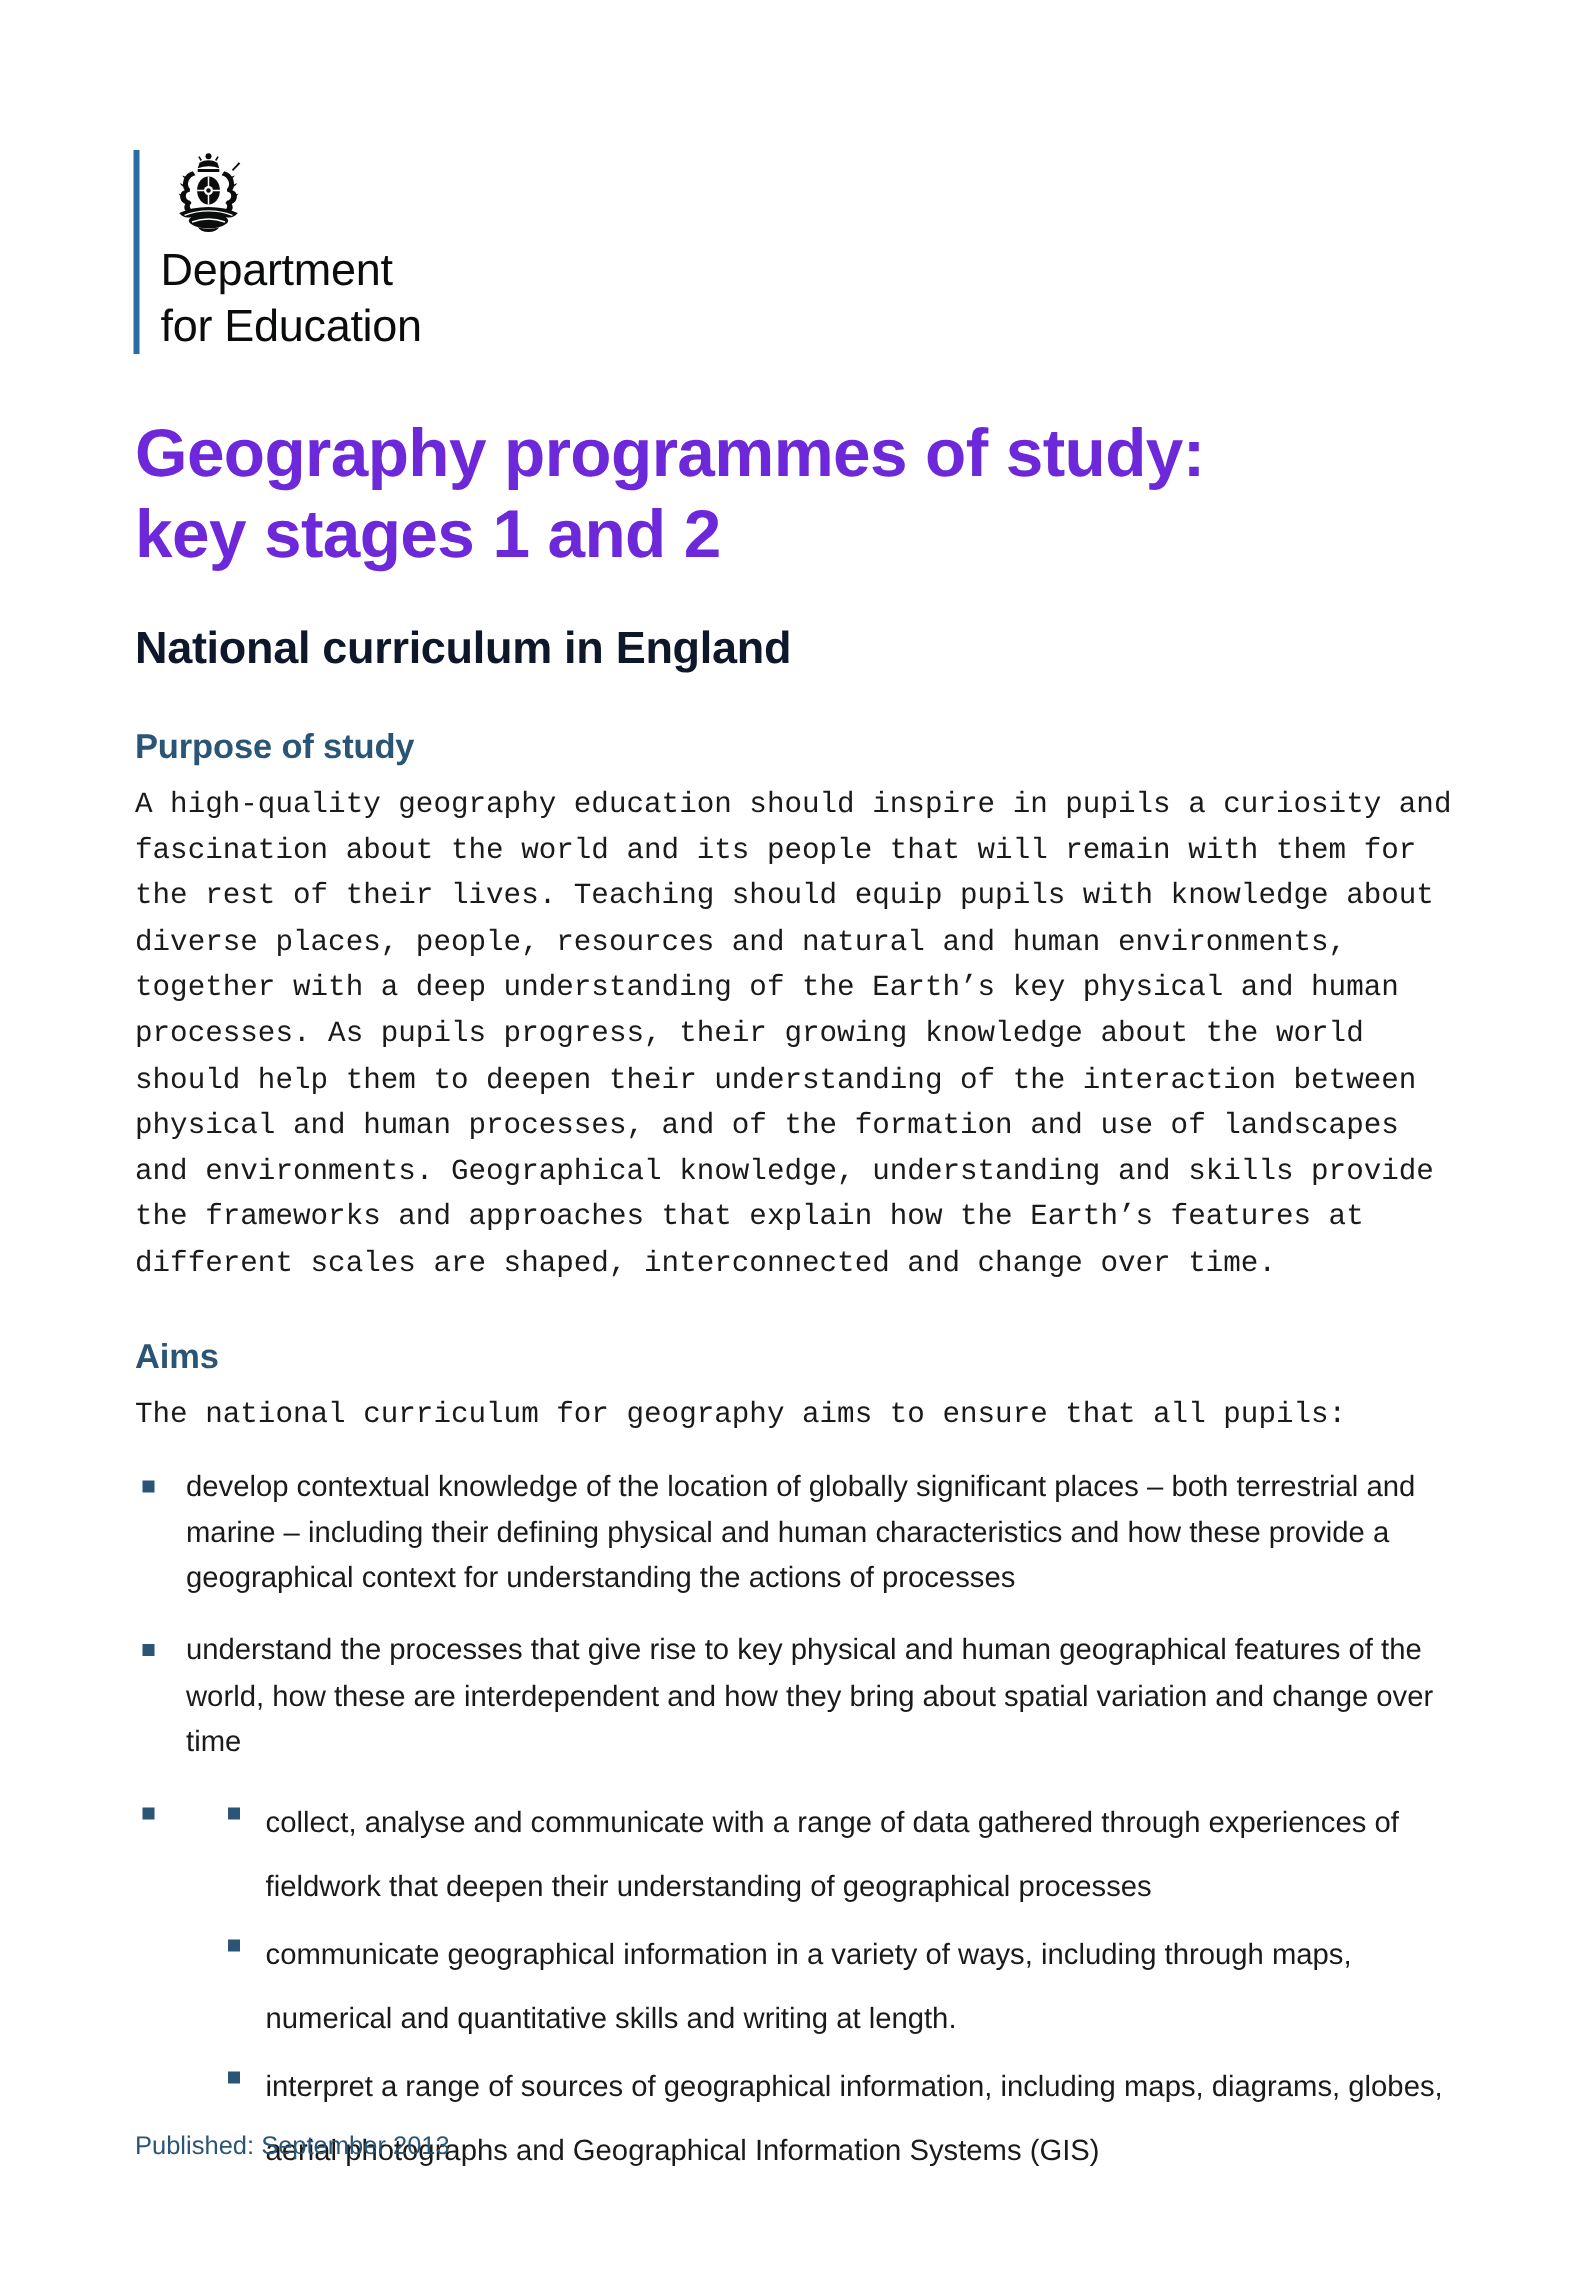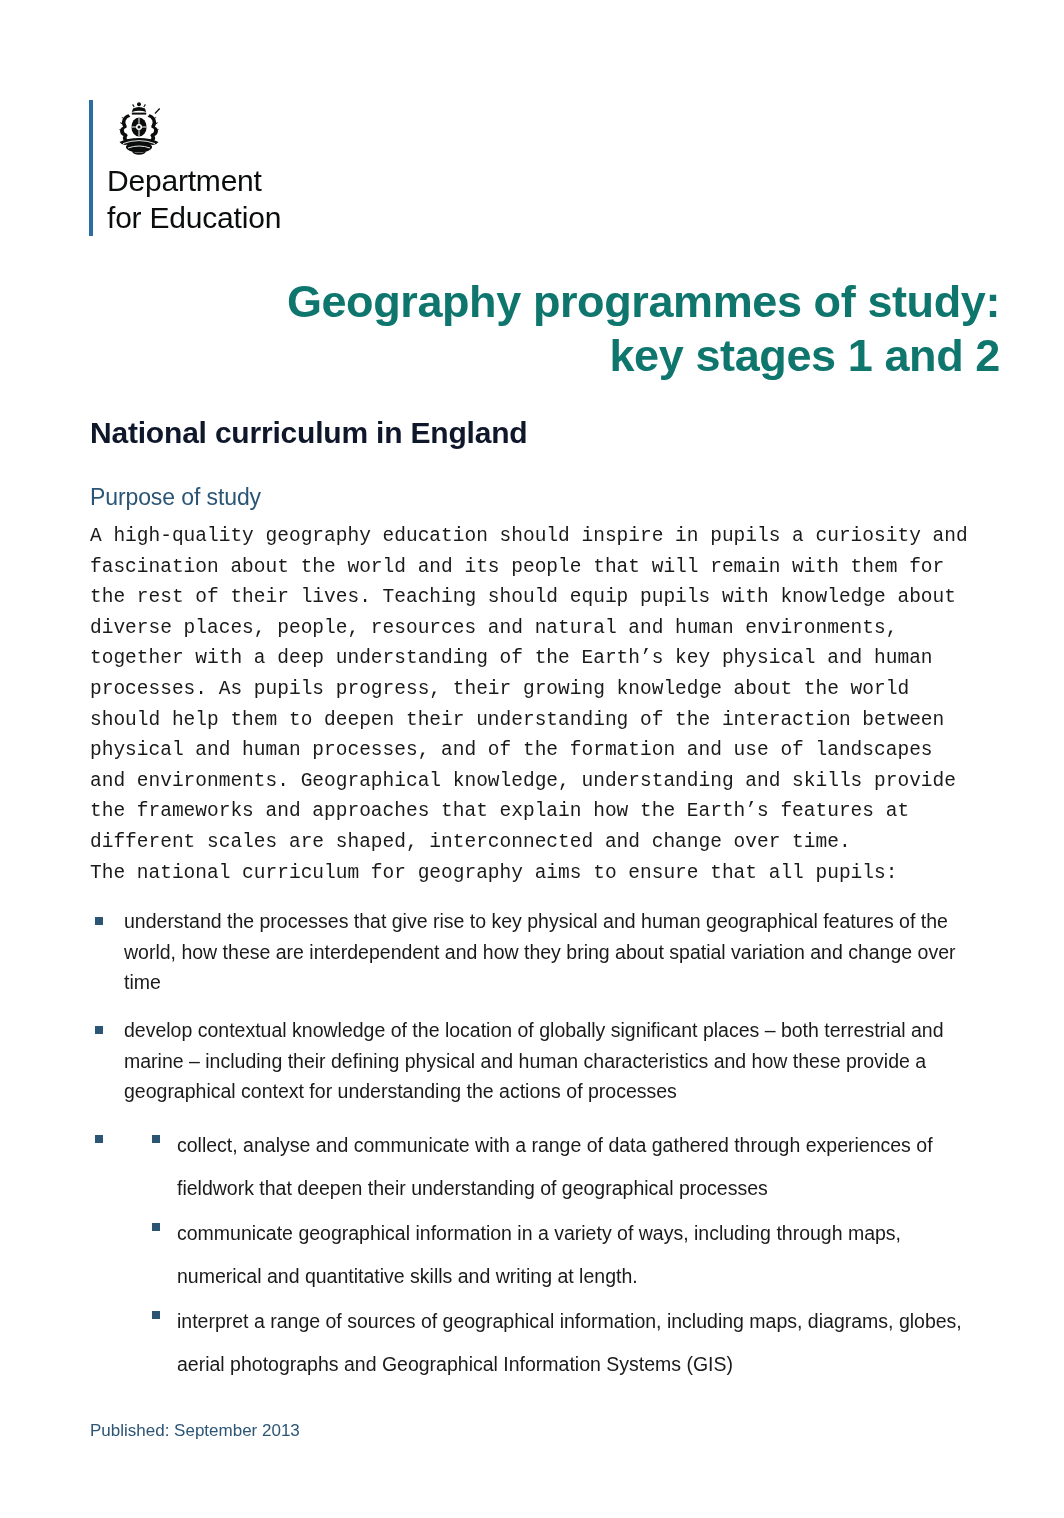--- a/index.html
+++ b/index.html
@@ -56,31 +56,30 @@
     line-height: 37px;
     color: #0b0c0c;
     font-weight: 400;
     letter-spacing: -0.2px;
     white-space: pre-line;
   }
 
   
   .doc-title {
     position: absolute;
-    left: 100px;
+    left: 90px;
     top: 275px;
     width: 900px;
     margin: 0;
     font-size: 45px;
     line-height: 54px;
     font-weight: bold;
-    color: #0f766e;
+    color: #6d28d9;
     letter-spacing: -0.4px;
     white-space: pre-line;
-    text-align: right;
   }
   .doc-subtitle {
     position: absolute;
     left: 90px;
     top: 415px;
     width: 900px;
     margin: 0;
     font-size: 30px;
     line-height: 36px;
     font-weight: bold;
@@ -92,21 +91,21 @@
   .content {
     position: absolute;
     left: 90px;
     top: 483px;
     width: 885px;
   }
   h2.section-heading {
     margin: 0 0 10px 0;
     font-size: 23px;
     line-height: 28px;
-    font-weight: normal;
+    font-weight: bold;
     color: #2b5575;
     letter-spacing: -0.1px;
   }
   h2.section-heading.spaced {
     margin-top: 32px;
   }
   p.body-text {
     margin: 0;
     font-size: 19.5px;
     line-height: 30.6px;
@@ -223,32 +222,33 @@
   <h2 class="doc-subtitle">National curriculum in England</h2>
 
   <div class="content">
 
     <section>
       <h2 class="section-heading">Purpose of study</h2>
       <p class="body-text">A high-quality geography education should inspire in pupils a curiosity and fascination about the world and its people that will remain with them for the rest of their lives. Teaching should equip pupils with knowledge about diverse places, people, resources and natural and human environments, together with a deep understanding of the Earth’s key physical and human processes. As pupils progress, their growing knowledge about the world should help them to deepen their understanding of the interaction between physical and human processes, and of the formation and use of landscapes and environments. Geographical knowledge, understanding and skills provide the frameworks and approaches that explain how the Earth’s features at different scales are shaped, interconnected and change over time.</p>
     </section>
 
     <section>
+      <h2 class="section-heading spaced">Aims</h2>
       <p class="body-text">The national curriculum for geography aims to ensure that all pupils:</p>
 
       <ul class="bullets">
+
+        <li>
+          <span class="marker"></span>
+          <span>develop contextual knowledge of the location of globally significant places – both terrestrial and marine – including their defining physical and human characteristics and how these provide a geographical context for understanding the actions of processes</span>
+        </li>
 
         <li>
           <span class="marker"></span>
           <span>understand the processes that give rise to key physical and human geographical features of the world, how these are interdependent and how they bring about spatial variation and change over time</span>
-        </li>
-
-        <li>
-          <span class="marker"></span>
-          <span>develop contextual knowledge of the location of globally significant places – both terrestrial and marine – including their defining physical and human characteristics and how these provide a geographical context for understanding the actions of processes</span>
         </li>
 
         <li>
           <span class="marker"></span>
 
           <ul class="sub-bullets">
             <li>
               <span class="marker"></span>
               <span>collect, analyse and communicate with a range of data gathered through experiences of fieldwork that deepen their understanding of geographical processes</span>
             </li>

